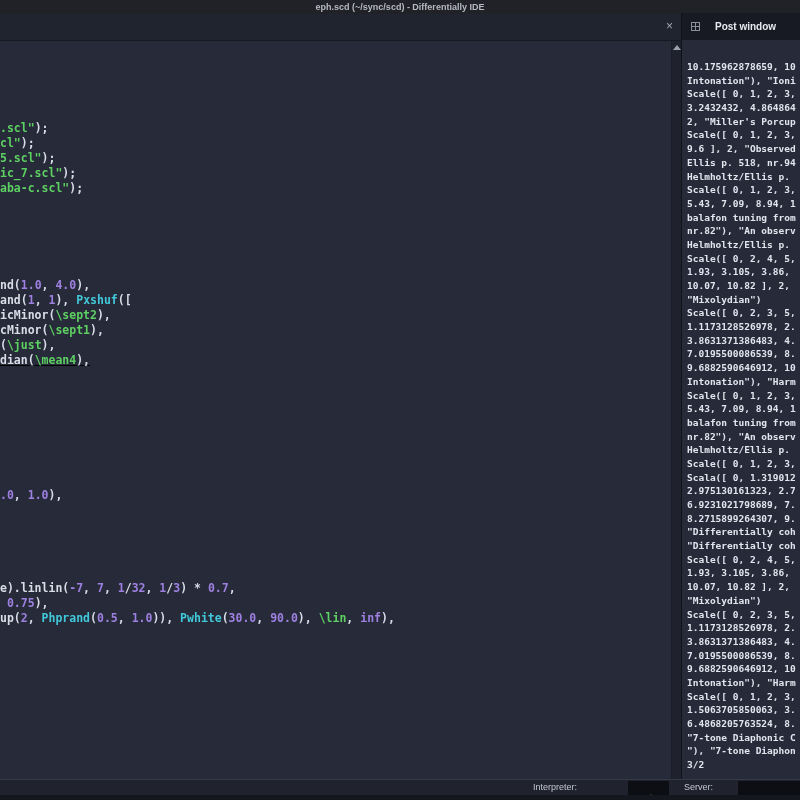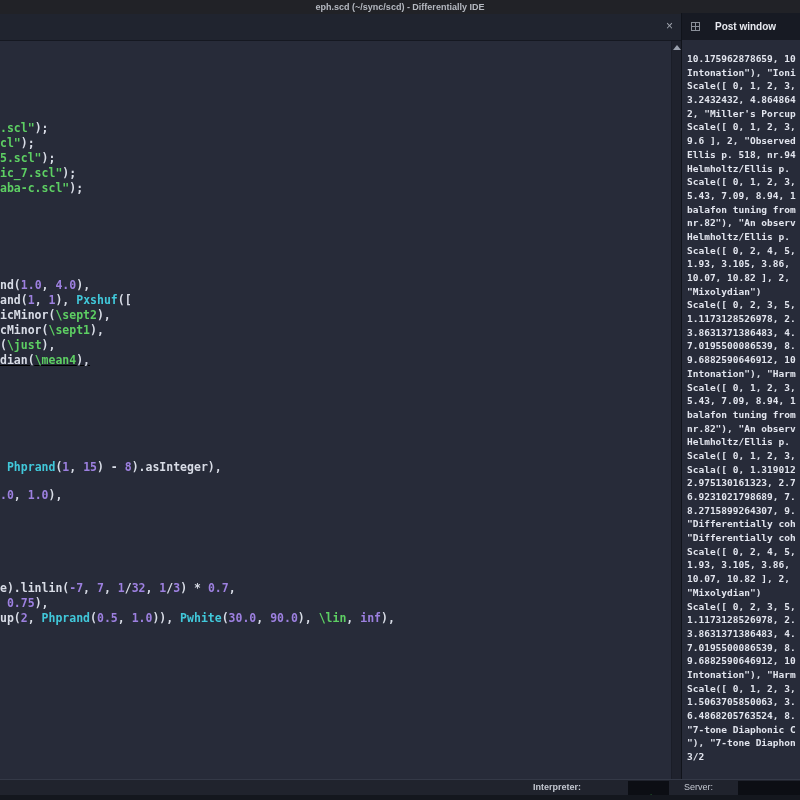--- a/index.html
+++ b/index.html
@@ -58,39 +58,39 @@
   .post-icon{
     position:absolute;left:9px;top:9px;width:9px;height:9px;box-sizing:border-box;
     border:1px solid #8a8f99;
     background:
       linear-gradient(#8a8f99,#8a8f99) center/1px 100% no-repeat,
       linear-gradient(#8a8f99,#8a8f99) center/100% 1px no-repeat;
   }
   .post-content{
     position:absolute;left:681px;top:40px;width:119px;height:739px;
     background:#272b39;border-left:1px solid #10131a;box-sizing:border-box;
-    overflow:hidden;padding:12px 0 0 5px;
+    overflow:hidden;padding:20px 0 0 5px;
     font-family:"DejaVu Sans Mono",monospace;font-size:9.5px;font-weight:bold;
     color:#e2e5ee;
   }
   .post-line{height:13.7px;line-height:13.7px;white-space:pre;overflow:hidden;}
   
   .statusbar{
     position:absolute;left:0;top:779px;width:800px;height:16px;
     background:#20232d;border-top:1px solid #343947;box-sizing:border-box;
     font-size:9px;
   }
   .sb-label{position:absolute;top:0;height:15px;line-height:15px;color:#c3c7d0;}
   .sb-chip{
     position:absolute;top:1px;height:13px;line-height:13px;
     background:#0c0e14;color:#3fe04e;font-weight:bold;
     font-family:"DejaVu Sans Mono",monospace;font-size:9px;
     padding:12px 4px;white-space:pre;
   }
-  #lbl-interp{left:533px;font-weight:bold;}
+  #lbl-interp{left:533px;}
   #chip-interp{left:628px;}
   #lbl-server{left:684px;}
   #chip-server{left:738px;}
   .bottom-strip{
     position:absolute;left:0;top:795px;width:800px;height:5px;background:#14171e;
   }
 </style>
 </head>
 <body>
 
@@ -108,21 +108,20 @@
     <div class="code-line" style="top: 95px;"><span class="tk-s">cl"</span><span class="tk-p">);</span></div>
     <div class="code-line" style="top: 110px;"><span class="tk-s">5.scl"</span><span class="tk-p">);</span></div>
     <div class="code-line" style="top: 125px;"><span class="tk-s">ic_7.scl"</span><span class="tk-p">);</span></div>
     <div class="code-line" style="top: 140px;"><span class="tk-s">aba-c.scl"</span><span class="tk-p">);</span></div>
     <div class="code-line" style="top: 237px; text-align: center;"><span class="tk-p">nd(</span><span class="tk-n">1.0</span><span class="tk-p">, </span><span class="tk-n">4.0</span><span class="tk-p">),</span></div>
     <div class="code-line" style="top: 252px;"><span class="tk-p">and(</span><span class="tk-n">1</span><span class="tk-p">, </span><span class="tk-n">1</span><span class="tk-p">), </span><span class="tk-c">Pxshuf</span><span class="tk-p">([</span></div>
     <div class="code-line" style="top: 267px;"><span class="tk-p">icMinor(</span><span class="tk-s">\sept2</span><span class="tk-p">),</span></div>
     <div class="code-line" style="top: 282px;"><span class="tk-p">cMinor(</span><span class="tk-s">\sept1</span><span class="tk-p">),</span></div>
     <div class="code-line" style="top: 297px;"><span class="tk-p">(</span><span class="tk-s">\just</span><span class="tk-p">),</span></div>
     <div class="code-line" style="top: 312px; text-decoration: underline;"><span class="tk-p">dian(</span><span class="tk-s">\mean4</span><span class="tk-p">),</span></div>
-    <div class="code-line" style="top: 419px;"><span class="tk-p"> </span><span class="tk-c">Phprand</span><span class="tk-p">(</span><span class="tk-n">1</span><span class="tk-p">, </span><span class="tk-n">15</span><span class="tk-p">) - </span><span class="tk-n">8</span><span class="tk-p">).asInteger),</span></div>
     <div class="code-line" style="top: 434px; margin-top: 13px;"><span class="tk-n">.0</span><span class="tk-p">, </span><span class="tk-n">1.0</span><span class="tk-p">),</span></div>
     <div class="code-line" style="top: 540px;"><span class="tk-p">e).linlin(</span><span class="tk-n">-7</span><span class="tk-p">, </span><span class="tk-n">7</span><span class="tk-p">, </span><span class="tk-n">1</span><span class="tk-p">/</span><span class="tk-n">32</span><span class="tk-p">, </span><span class="tk-n">1</span><span class="tk-p">/</span><span class="tk-n">3</span><span class="tk-p">) * </span><span class="tk-n">0.7</span><span class="tk-p">,</span></div>
     <div class="code-line" style="top: 555px;"><span class="tk-p"> </span><span class="tk-n">0.75</span><span class="tk-p">),</span></div>
     <div class="code-line" style="top: 570px;"><span class="tk-p">up(</span><span class="tk-n">2</span><span class="tk-p">, </span><span class="tk-c">Phprand</span><span class="tk-p">(</span><span class="tk-n">0.5</span><span class="tk-p">, </span><span class="tk-n">1.0</span><span class="tk-p">)), </span><span class="tk-c">Pwhite</span><span class="tk-p">(</span><span class="tk-n">30.0</span><span class="tk-p">, </span><span class="tk-n">90.0</span><span class="tk-p">), </span><span class="tk-s">\lin</span><span class="tk-p">, </span><span class="tk-n">inf</span><span class="tk-p">),</span></div>
   </div>
 
 <div class="scrollbar">
   <div class="scroll-arrow"></div>
 </div>
 

